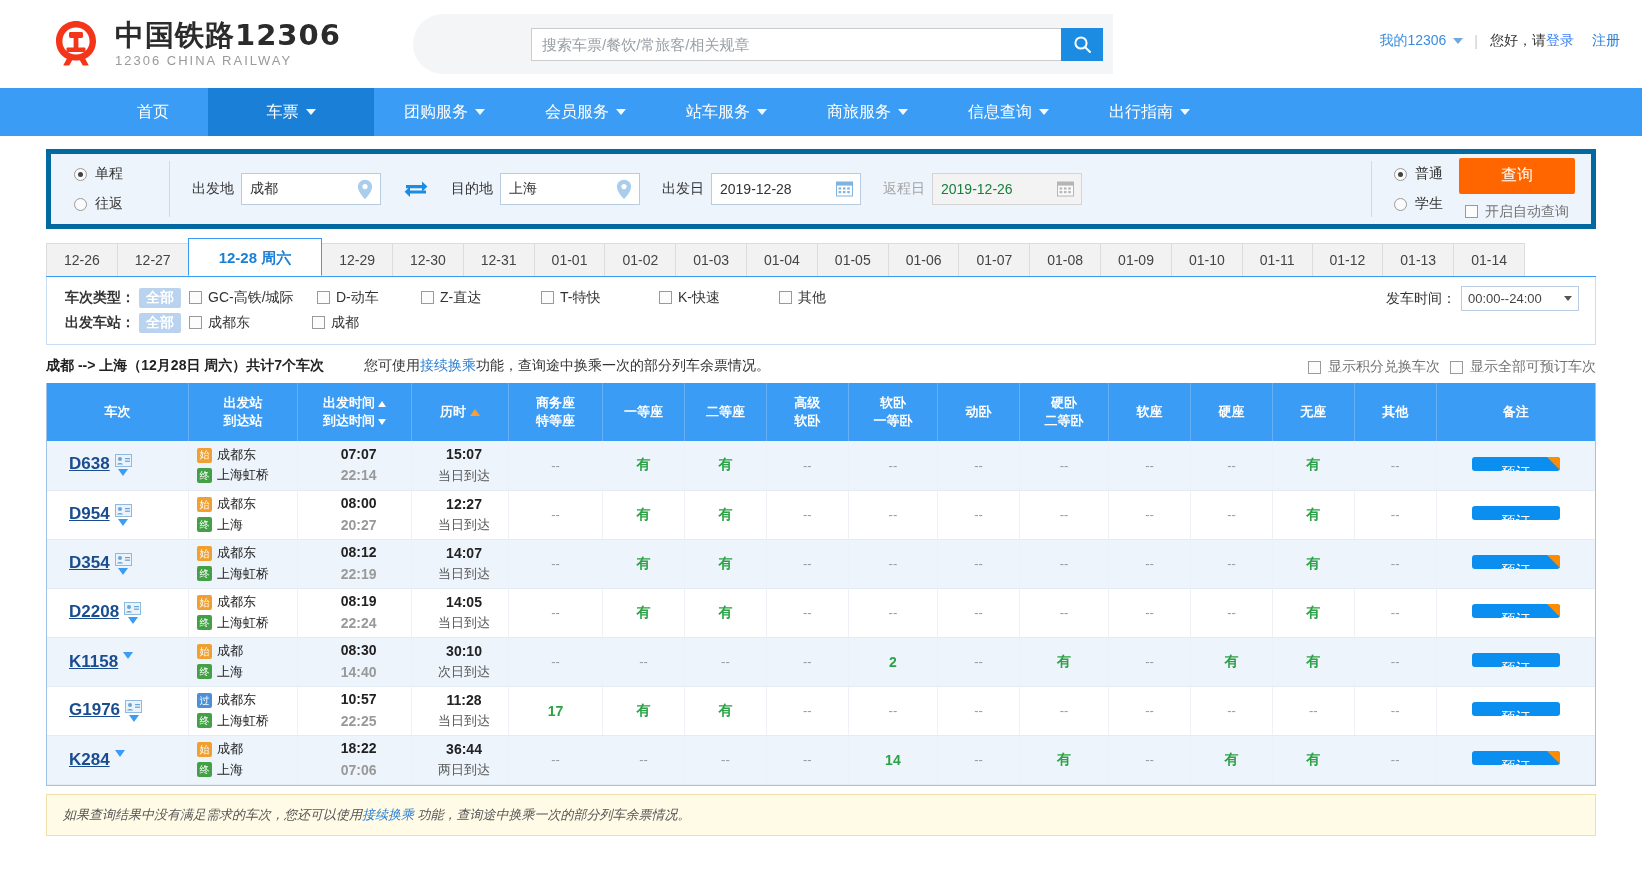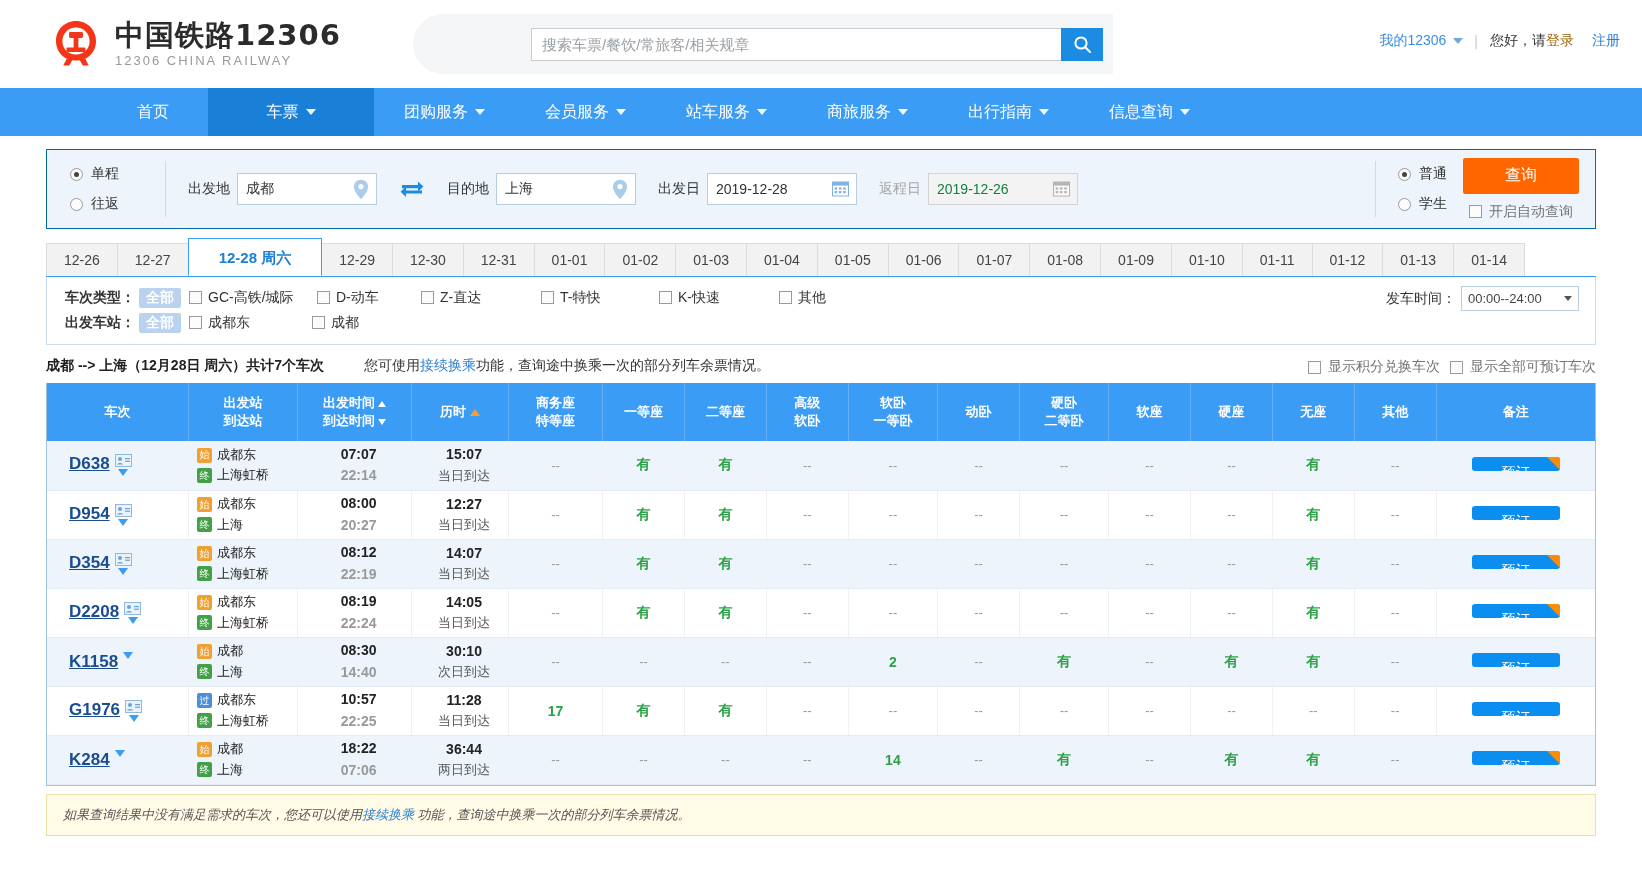--- a/index.html
+++ b/index.html
@@ -39,37 +39,37 @@
     display:flex; align-items:center; justify-content:center;
   }
 
   .account { position:absolute; right:22px; top:32px; display:flex; align-items:center; font-size:14px; }
   .account a { text-decoration:none; }
   .acct-my { color:#3b8ede; }
   .caret-dn { width:0;height:0;border-left:5px solid transparent;border-right:5px solid transparent;
               border-top:6px solid #6fa8dc; margin:0 9px 0 7px; }
   .acct-sep { color:#ccc; margin:0 12px 0 2px; }
   .acct-hello { color:#333; }
-  .acct-login { color:#a16207;text-align:center; }
+  .acct-login { color:#3b82f6;text-align:center; }
   .acct-reg { color:#2a7fd4; margin-left:18px; }
 
   
   .nav { height:48px; background:#3b9cf5; display:flex; align-items:stretch; }
   .nav-item {
     display:flex; align-items:center; justify-content:center; gap:7px;
     color:#fff; font-size:16px; cursor:pointer; padding:0 30px; min-width:110px;
   }
   .nav-item.first { margin-left:98px; }
   .nav-item.active { background:#1a7fd6; width:166px; }
   .nav-caret { width:0;height:0;border-left:5px solid transparent;border-right:5px solid transparent;
                border-top:6px solid #fff; opacity:.95; }
 
   
   .form-panel {
-    margin:13px 46px 0 46px; height:80px; background:#eef4fb; border:1px solid #0369a1;
+    margin:13px 46px 0 46px; height:80px; background:#eef4fb; border:5px solid #0369a1;
     display:flex; align-items:center; position:relative;
   }
   .trip-type { width:118px; padding-left:23px; display:flex; flex-direction:column; gap:12px; }
   .radio-row { display:flex; align-items:center; gap:8px; font-size:14px; color:#333; cursor:pointer; }
   .radio {
     width:13px; height:13px; border-radius:50%; border:1px solid #9a9a9a;
     background:#fbfbfb; position:relative; flex:0 0 auto;
   }
   .radio.on::after {
     content:""; position:absolute; left:3px; top:3px; width:5px; height:5px;
@@ -293,25 +293,25 @@
     </div>
     <div class="nav-item">
       <span>站车服务</span>
       <span class="nav-caret"></span>
     </div>
     <div class="nav-item">
       <span>商旅服务</span>
       <span class="nav-caret"></span>
     </div>
     <div class="nav-item">
+      <span>信息查询</span>
+      <span class="nav-caret"></span>
+    </div>
+    <div class="nav-item">
       <span>出行指南</span>
-      <span class="nav-caret"></span>
-    </div>
-    <div class="nav-item">
-      <span>信息查询</span>
       <span class="nav-caret"></span>
     </div>
   </div>
 
 <div class="form-panel">
   <div class="trip-type">
     <label class="radio-row">
       <span class="radio on"></span>
       <span>单程</span>
     </label>

